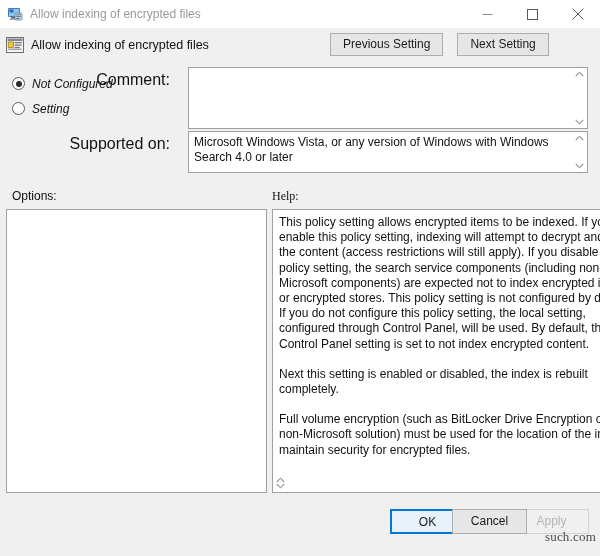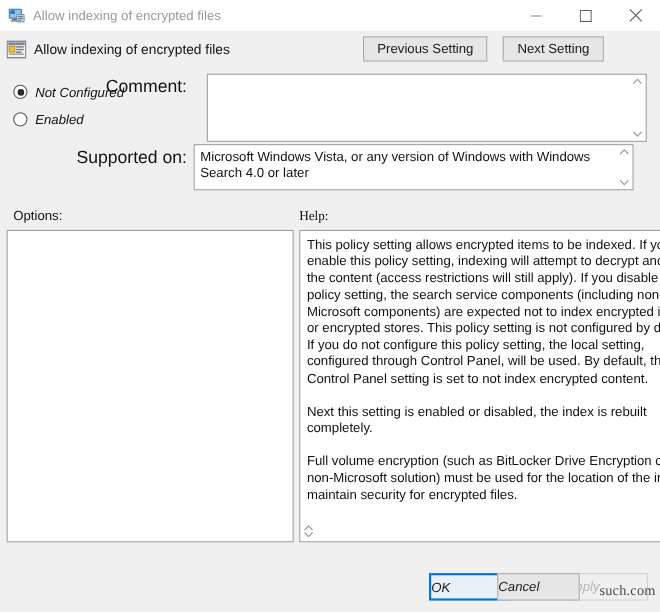--- a/index.html
+++ b/index.html
@@ -85,21 +85,21 @@
   }
   .btn {
     font-family: "Liberation Sans", sans-serif;
     font-size: 12px;
     color: #1a1a1a;
     background: #e6e6e6;
     border: 1px solid #adadad;
     height: 23px;
     padding: 0 12px;
     line-height: 21px;
-    text-align: left;
+    text-align: center;
     box-sizing: border-box;
     white-space: nowrap;
   }
 
   
   .upper {
     position: relative;
     height: 122px;
   }
   .radios {
@@ -151,21 +151,21 @@
   .lbl-supported { left: 60px; top: 74px; width: 110px; }
 
   .textbox {
     position: absolute;
     background: #ffffff;
     border: 1px solid #a0a0a0;
     box-sizing: border-box;
     display: flex;
   }
   .tb-comment { left: 188px; top: 6px; width: 400px; height: 62px; }
-  .tb-supported { left: 176px; top: 70px; width: 400px; height: 42px; }
+  .tb-supported { left: 188px; top: 70px; width: 400px; height: 42px; }
   .tb-inner {
     flex: 1 1 auto;
     padding: 3px 5px;
     font-size: 12px;
     line-height: 15px;
     color: #111;
     overflow: hidden;
   }
   .scroll-col {
     width: 15px;
@@ -217,26 +217,25 @@
   .help-text p { margin: 0 0 15px 0; }
   .help-text p:last-child { margin-bottom: 0; }
 
   
   .footer {
     position: relative;
     height: 50px;
   }
   .footer .btn {
     position: absolute;
-    top: 24px;
+    top: 12px;
     width: 75px;
     height: 25px;
     padding: 0;
     line-height: 23px;
-    font-style: italic;
   }
   .btn-ok {
     left: 394px;
     background: #e8f0f9;
     border: 2px solid #0078d7;
     line-height: 21px;
   }
   .btn-cancel { left: 453px; }
   .btn-apply {
     left: 517px;
@@ -319,21 +318,21 @@
 
 <div class="upper">
 
   <div class="radios">
     <div class="radio-row">
       <span class="radio checked"></span>
       <span class="radio-label">Not Configured</span>
     </div>
     <div class="radio-row">
       <span class="radio"></span>
-      <span class="radio-label">Enabled</span>
+      <span class="radio-label">Setting</span>
     </div>
   </div>
 
   <span class="field-label lbl-comment">Comment:</span>
   <div class="textbox tb-comment">
     <div class="tb-inner"></div>
     <div class="scroll-col">
       <span>
         <svg width="9" height="6" viewBox="0 0 9 6">
             <path d="M0.8 5 L4.5 1.2 L8.2 5" fill="none" stroke="#9a9a9a" stroke-width="1.1"></path>

